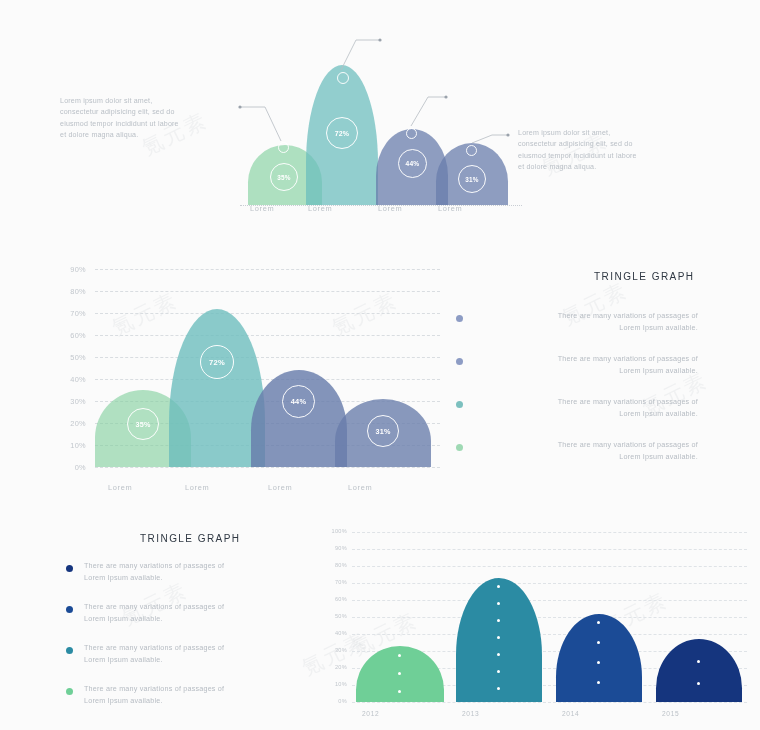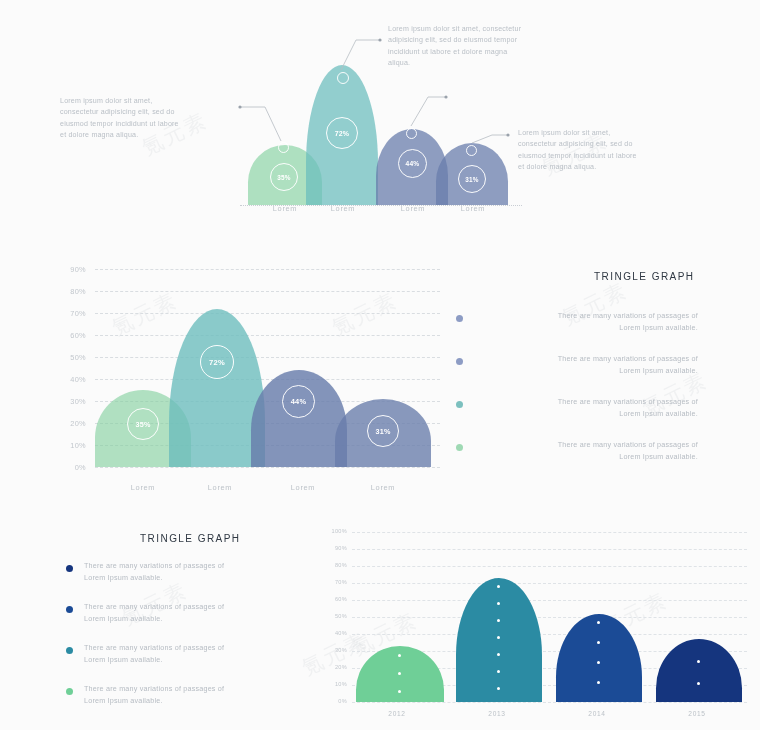--- a/index.html
+++ b/index.html
@@ -30,21 +30,20 @@
     font-size: 7.4px;
     color: #c2c7cd;
     letter-spacing: .3px;
     text-align: right;
   }
   .cat-label {
     position: absolute;
     font-size: 7.4px;
     color: #bcc2c8;
     letter-spacing: .7px;
-    text-align: center;
     width: 70px;
   }
   .section-title {
     position: absolute;
     font-size: 10px;
     font-weight: normal;
     color: #2e3742;
     letter-spacing: 1.45px;
   }
 
@@ -191,24 +190,20 @@
     <circle cx="446" cy="97" r="1.6" fill="#9aa2ab"></circle>
 
     <polyline points="508,135 492,135 472,143" fill="none" stroke="#b6bcc3" stroke-width="0.8"></polyline>
     <circle cx="508" cy="135" r="1.6" fill="#9aa2ab"></circle>
   </svg>
 
   <div class="note" style="left:60px;  top:96px;  width:180px;">Lorem ipsum dolor sit amet,
 consectetur adipisicing elit, sed do
 eiusmod tempor incididunt ut labore
 et dolore magna aliqua.</div>
-  <div class="note" style="left:388px; top:24px;  width:210px;">Lorem ipsum dolor sit amet, consectetur
-adipisicing elit, sed do eiusmod tempor
-incididunt ut labore et dolore magna
-aliqua.</div>
   <div class="note" style="left:518px; top:128px; width:200px;">Lorem ipsum dolor sit amet,
 consectetur adipisicing elit, sed do
 eiusmod tempor incididunt ut labore
 et dolore magna aliqua.</div>
 
   <div class="axis-label" style="left:58px;  top:265px; width:28px;">90%</div>
   <div class="axis-label" style="left:58px;  top:287px; width:28px;">80%</div>
   <div class="axis-label" style="left:58px;  top:309px; width:28px;">70%</div>
   <div class="axis-label" style="left:58px;  top:331px; width:28px;">60%</div>
   <div class="axis-label" style="left:58px;  top:353px; width:28px;">50%</div>

